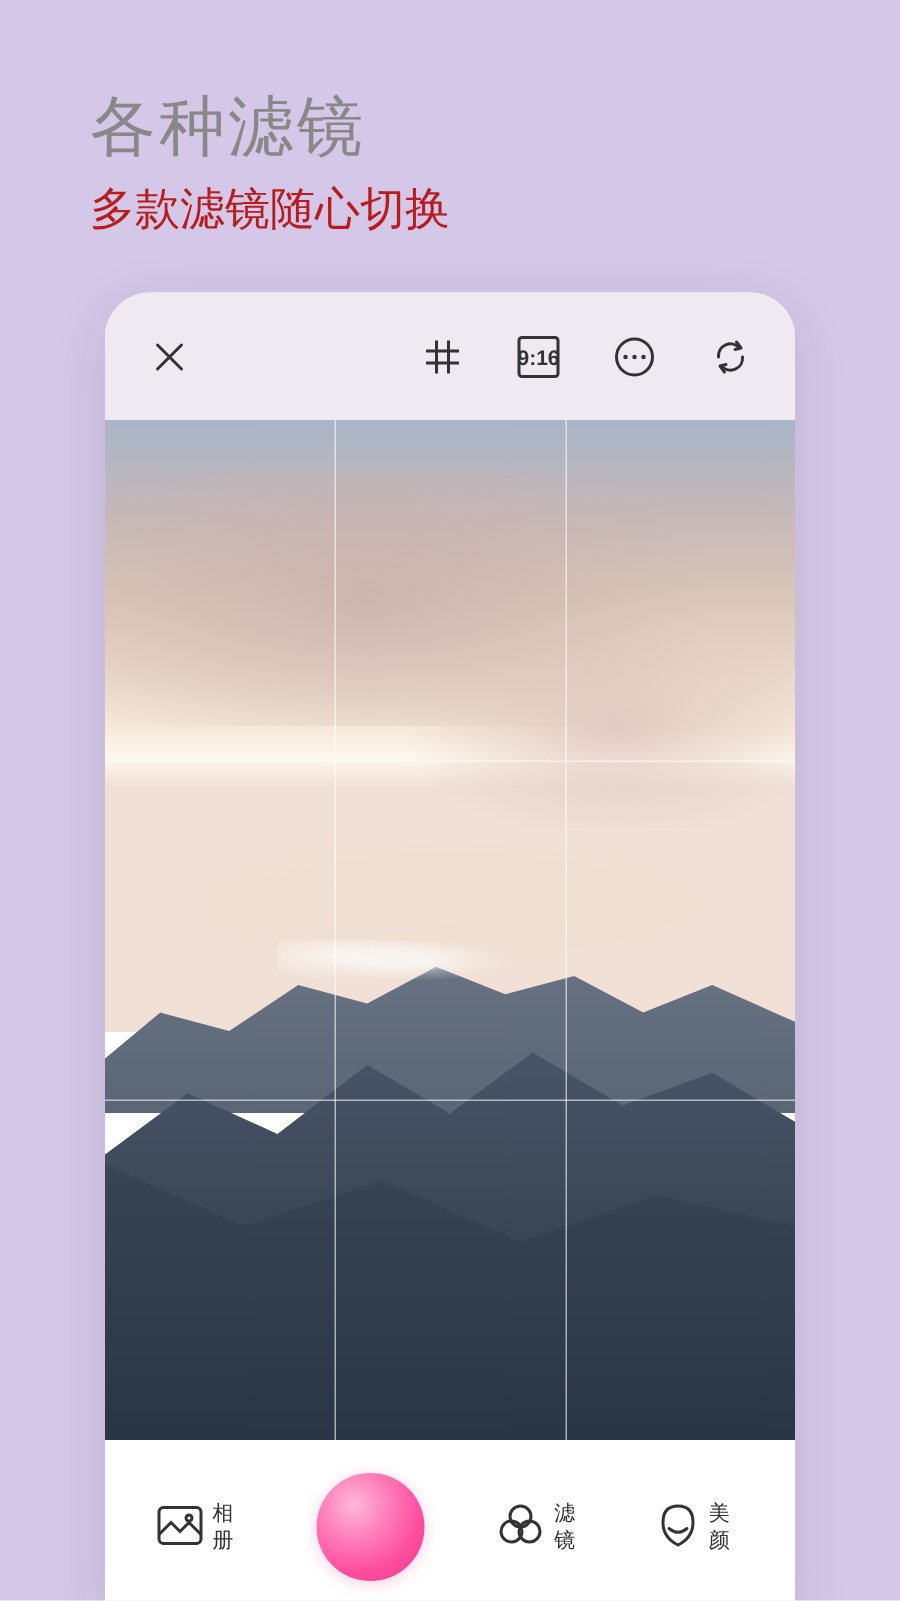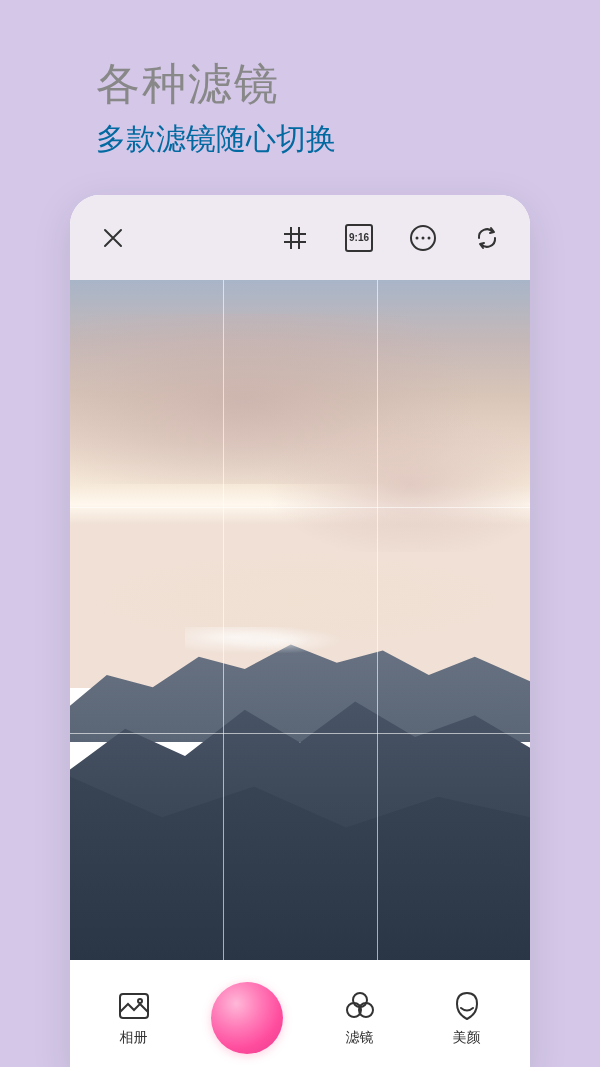--- a/index.html
+++ b/index.html
@@ -10,32 +10,31 @@
     body {
       width: 600px;
       height: 1067px;
       background: #d4c7e8;
       font-family: -apple-system, "PingFang SC", "Microsoft YaHei", sans-serif;
       overflow: hidden;
       position: relative;
     }
     .header-text {
       padding: 55px 60px 30px;
-      margin-left: 36px;
     }
     .title {
       font-size: 44px;
       font-weight: 300;
       color: #888;
       letter-spacing: 2px;
     }
     .subtitle {
       font-size: 30px;
       font-weight: 300;
-      color: #0369a1;
+      color: #b91c1c;
       margin-top: 5px;
     }
     .phone-frame {
       position: absolute;
       left: 70px;
       top: 195px;
       width: 460px;
       height: 880px;
       background: #fff;
       border-radius: 30px 30px 0 0;
@@ -180,22 +179,21 @@
       right: 0;
       height: 115px;
       background: #fff;
       display: flex;
       align-items: center;
       justify-content: space-around;
       padding: 0 10px;
     }
     .bottom-item {
       display: flex;
-      flex-direction: column;
-      align-items: center;
+      flex-direction: row;
       gap: 6px;
       cursor: pointer;
       width: 60px;
     }
     .bottom-item-icon {
       width: 34px;
       height: 34px;
       display: flex;
       align-items: center;
       justify-content: center;
@@ -213,21 +211,21 @@
       box-shadow: 0 2px 10px rgba(255,100,160,0.3);
     }
     .aspect-box {
       width: 28px;
       height: 28px;
       border: 2px solid #333;
       border-radius: 3px;
       display: flex;
       align-items: center;
       justify-content: center;
-      font-size: 10px;
+      font-size: 14px;
       font-weight: 600;
       color: #333;
     }
   </style>
 </head>
 <body>
 
 <div class="header-text">
   <div class="title">各种滤镜</div>
   <div class="subtitle">多款滤镜随心切换</div>

